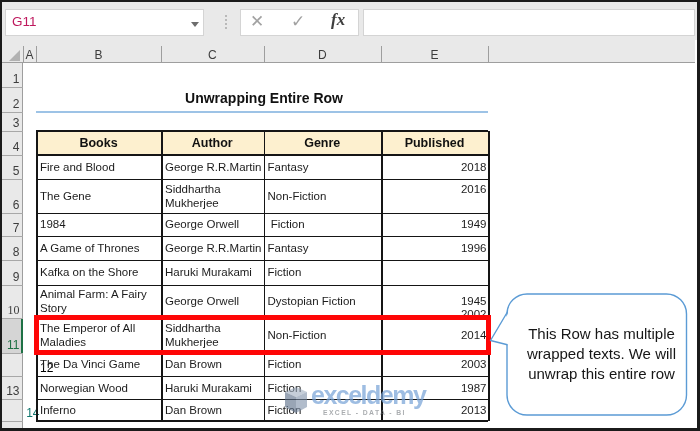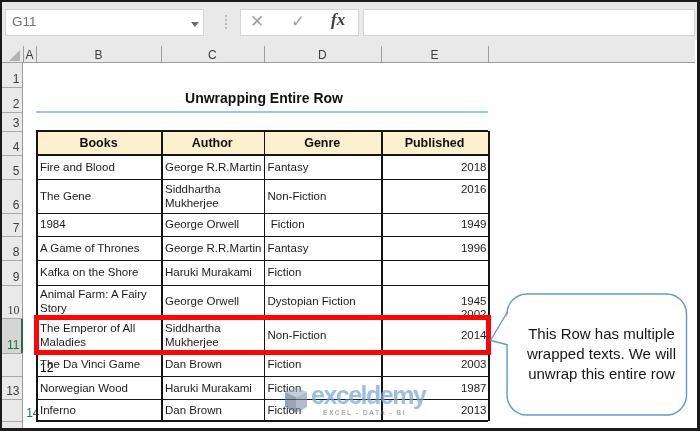--- a/index.html
+++ b/index.html
@@ -4,21 +4,21 @@
   html,body{margin:0;padding:0;}
   body{width:700px;height:431px;overflow:hidden;font-family:"Liberation Sans",sans-serif;}
   #stage{position:relative;width:700px;height:431px;background:#fff;}
   .abs{position:absolute;}
 </style></head>
 <body>
 <div id="stage">
 
 <div class="abs" style="left:0;top:0;width:697px;height:40px;background:#e9e9e9;"></div>
 <div class="abs" style="left:5px;top:9px;width:199px;height:27px;background:#fff;border:1px solid #d4d4d4;box-sizing:border-box;"></div>
-<div class="abs" style="left:12px;top:14px;font-size:13.5px;color:#737373;">G11</div>
+<div class="abs" style="left:12px;top:14px;font-size:13.5px;color:#be185d;">G11</div>
 <div class="abs" style="left:191px;top:22px;width:0;height:0;border-left:4px solid transparent;border-right:4px solid transparent;border-top:5px solid #6d6d6d;"></div>
 <div class="abs" style="left:225px;top:15px;width:2.4px;height:2.4px;border-radius:50%;background:#a8a8a8;"></div>
 <div class="abs" style="left:225px;top:19px;width:2.4px;height:2.4px;border-radius:50%;background:#a8a8a8;"></div>
 <div class="abs" style="left:225px;top:23px;width:2.4px;height:2.4px;border-radius:50%;background:#a8a8a8;"></div>
 <div class="abs" style="left:225px;top:27px;width:2.4px;height:2.4px;border-radius:50%;background:#a8a8a8;"></div>
 <div class="abs" style="left:240px;top:9px;width:119px;height:27px;background:#fff;border:1px solid #d4d4d4;box-sizing:border-box;"></div>
 <div class="abs" style="left:250px;top:11px;font-size:17px;color:#a2a2a2;">✕</div>
 <div class="abs" style="left:291px;top:11px;font-size:17px;color:#a2a2a2;">✓</div>
 <div class="abs" style="left:331px;top:10px;font-size:17px;color:#3f3f3f;font-family:'Liberation Serif',serif;font-style:italic;font-weight:bold;">fx</div>
 <div class="abs" style="left:363px;top:9px;width:332px;height:27px;background:#fff;border:1px solid #d4d4d4;box-sizing:border-box;"></div>

